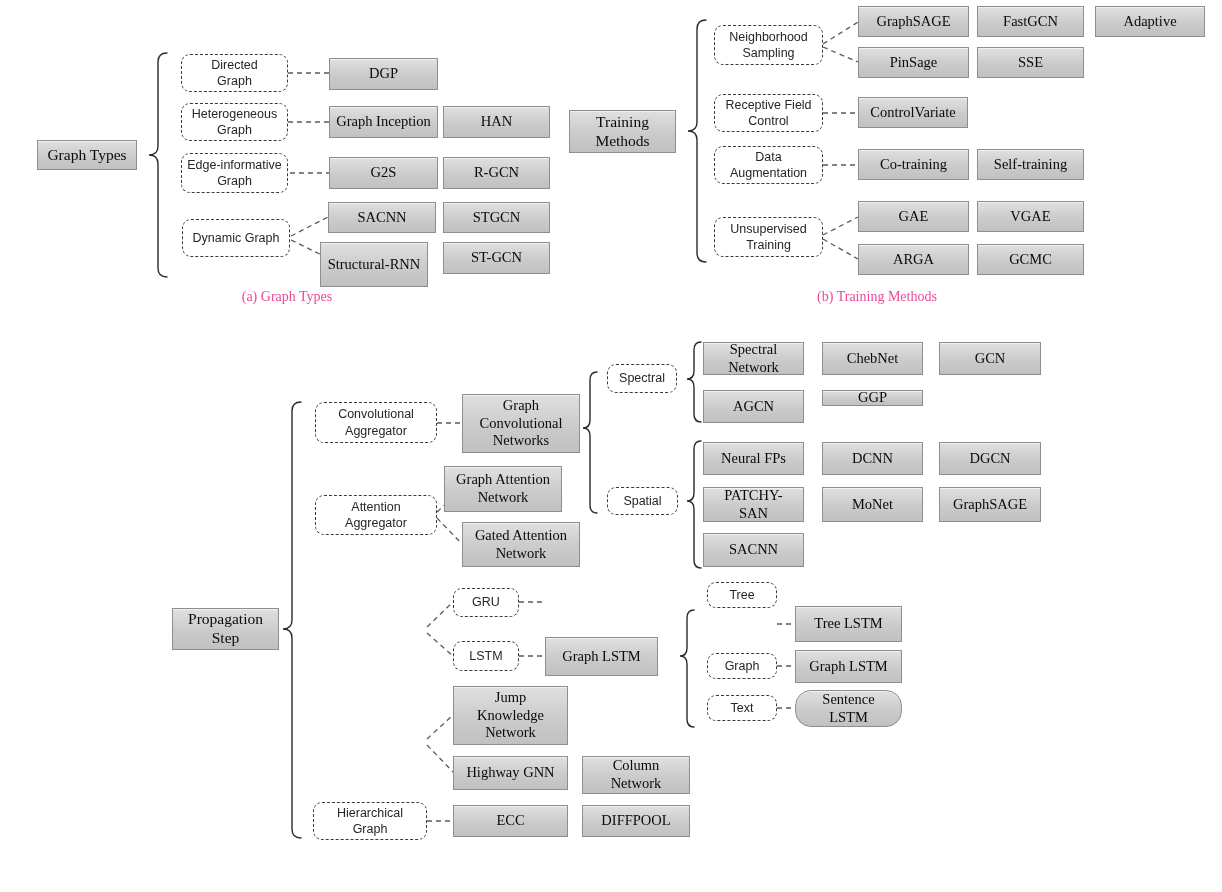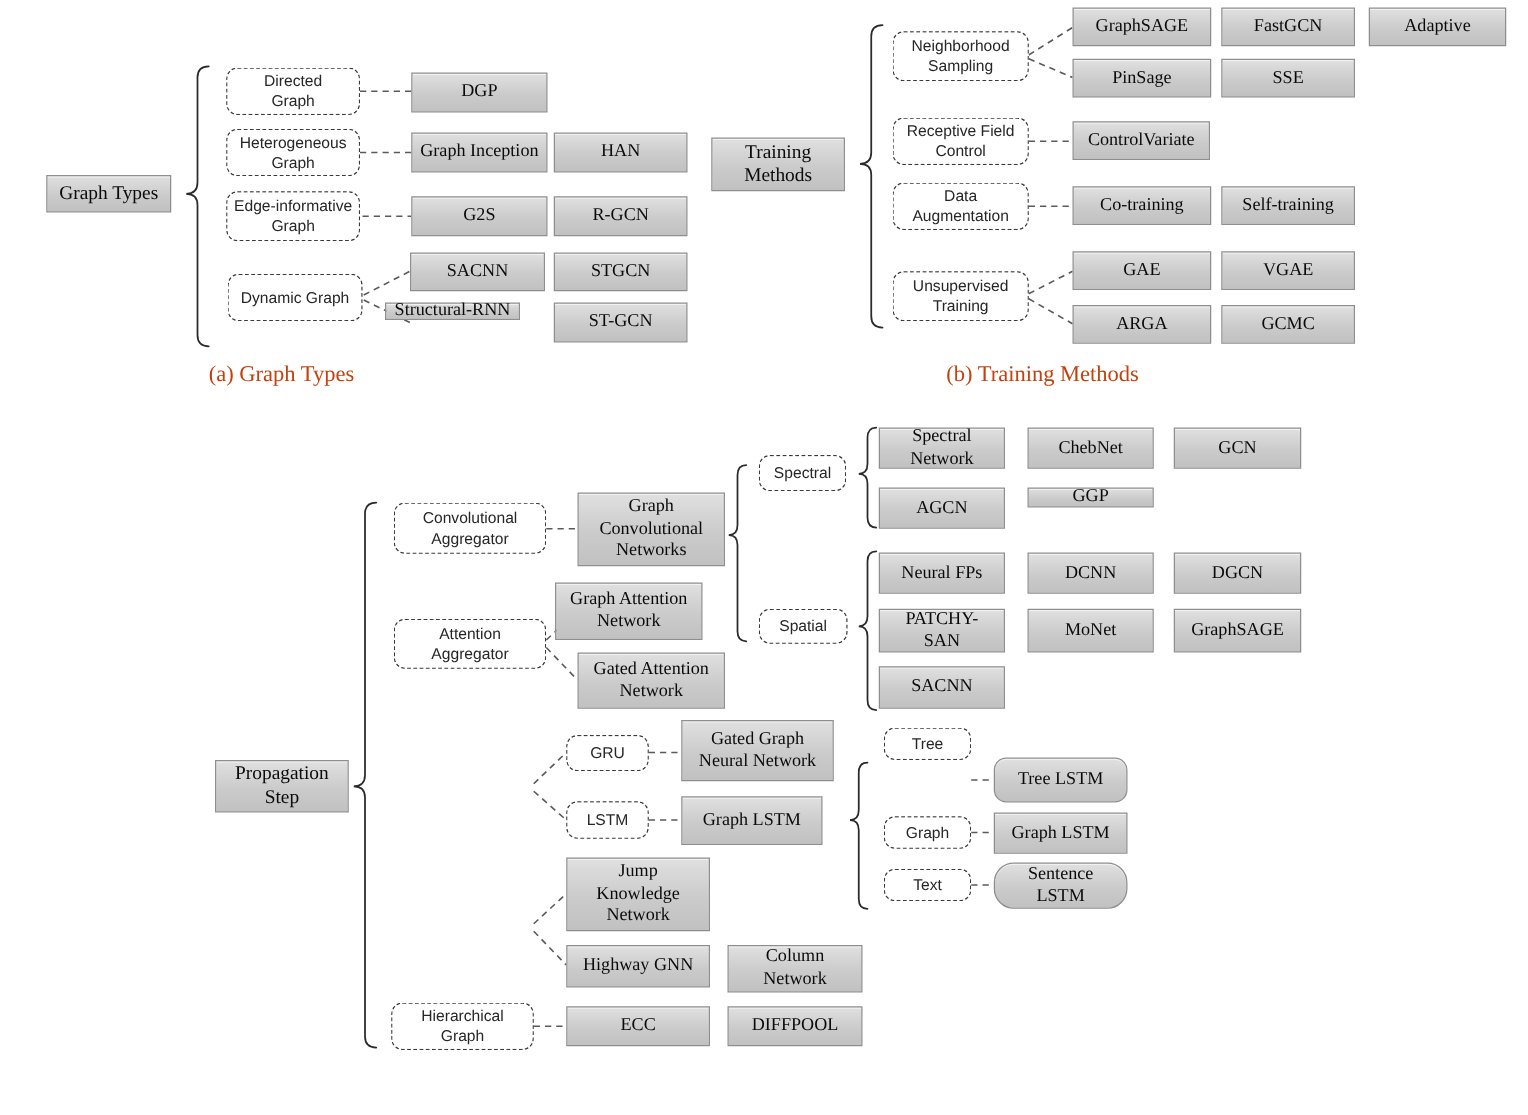--- a/index.html
+++ b/index.html
@@ -6,22 +6,22 @@
   #figure{position:relative;width:1222px;height:892px;background:#fff;overflow:hidden;}
   .box{position:absolute;display:flex;align-items:center;justify-content:center;
        text-align:center;box-sizing:border-box;white-space:pre-line;}
   .solid{background:linear-gradient(180deg,#e0e0e0 0%,#cbcbcb 55%,#c1c1c1 100%);
          border:1px solid #8e8e8e;
          box-shadow:inset 0 1px 0 rgba(255,255,255,.55);
          font-family:"Liberation Serif",serif;font-size:14.5px;color:#0a0a0a;line-height:1.22;}
   .dashed{background:#ffffff;border:1px dashed #3a3a3a;border-radius:9px;
           font-family:"Liberation Sans",sans-serif;font-size:12.5px;color:#262626;line-height:1.3;}
   .root{font-size:15.5px;}
-  .caption{position:absolute;width:240px;
-           font-family:"Liberation Serif",serif;font-size:18px;color:#c2410c;}
+  .caption{position:absolute;width:240px;text-align:center;
+           font-family:"Liberation Serif",serif;font-size:14px;color:#ec4899;}
   #lines{position:absolute;left:0;top:0;width:1222px;height:892px;pointer-events:none;}
   .conn{stroke:#5a5a5a;stroke-width:1.3;stroke-dasharray:5 4;fill:none;}
   .brace{stroke:#2a2a2a;stroke-width:1.4;fill:none;stroke-linecap:round;}
 </style>
 </head>
 <body>
 
 <div id="figure">
 
   <svg id="lines" viewBox="0 0 1222 892">
@@ -74,21 +74,21 @@
   <div class="box solid" style="left:443px;top:106px;width:107px;height:32px;">HAN</div>
 
   <div class="box dashed" style="left:181px;top:153px;width:107px;height:40px;">Edge-informative
 Graph</div>
   <div class="box solid" style="left:329px;top:157px;width:109px;height:32px;">G2S</div>
   <div class="box solid" style="left:443px;top:157px;width:107px;height:32px;">R-GCN</div>
 
   <div class="box dashed" style="left:182px;top:219px;width:108px;height:38px;">Dynamic Graph</div>
   <div class="box solid" style="left:328px;top:202px;width:108px;height:31px;">SACNN</div>
   <div class="box solid" style="left:443px;top:202px;width:107px;height:31px;">STGCN</div>
-  <div class="box solid" style="left:308px;top:242px;width:108px;height:14px;">Structural-RNN</div>
+  <div class="box solid" style="left:320px;top:242px;width:108px;height:45px;">Structural-RNN</div>
   <div class="box solid" style="left:443px;top:242px;width:107px;height:32px;">ST-GCN</div>
 
   <div class="caption" style="left:167px;top:289px;">(a) Graph Types</div>
 
   <div class="box solid root" style="left:569px;top:110px;width:107px;height:43px;">Training
 Methods</div>
 
   <div class="box dashed" style="left:714px;top:25px;width:109px;height:40px;">Neighborhood
 Sampling</div>
   <div class="box solid" style="left:858px;top:6px;width:111px;height:31px;">GraphSAGE</div>
@@ -143,27 +143,25 @@
   <div class="box solid" style="left:703px;top:533px;width:101px;height:34px;">SACNN</div>
 
   <div class="box dashed" style="left:315px;top:495px;width:122px;height:40px;">Attention
 Aggregator</div>
   <div class="box solid" style="left:444px;top:466px;width:118px;height:46px;">Graph Attention
 Network</div>
   <div class="box solid" style="left:462px;top:522px;width:118px;height:45px;">Gated Attention
 Network</div>
 
   <div class="box dashed" style="left:453px;top:588px;width:66px;height:29px;">GRU</div>
-  <div class="box solid" style="left:545px;top:576px;width:122px;height:49px;">Gated Graph
-Neural Network</div>
   <div class="box dashed" style="left:453px;top:641px;width:66px;height:30px;">LSTM</div>
   <div class="box solid" style="left:545px;top:637px;width:113px;height:39px;">Graph LSTM</div>
 
   <div class="box dashed" style="left:707px;top:582px;width:70px;height:26px;">Tree</div>
-  <div class="box solid" style="left:795px;top:606px;width:107px;height:36px;border-radius:10px;">Tree LSTM</div>
+  <div class="box solid" style="left:795px;top:606px;width:107px;height:36px;">Tree LSTM</div>
   <div class="box dashed" style="left:707px;top:653px;width:70px;height:26px;">Graph</div>
   <div class="box solid" style="left:795px;top:650px;width:107px;height:33px;">Graph LSTM</div>
   <div class="box dashed" style="left:707px;top:695px;width:70px;height:26px;">Text</div>
   <div class="box solid" style="left:795px;top:690px;width:107px;height:37px;border-radius:16px;">Sentence
 LSTM</div>
 
   <div class="box solid" style="left:453px;top:686px;width:115px;height:59px;">Jump
 Knowledge
 Network</div>
   <div class="box solid" style="left:453px;top:756px;width:115px;height:34px;">Highway GNN</div>

